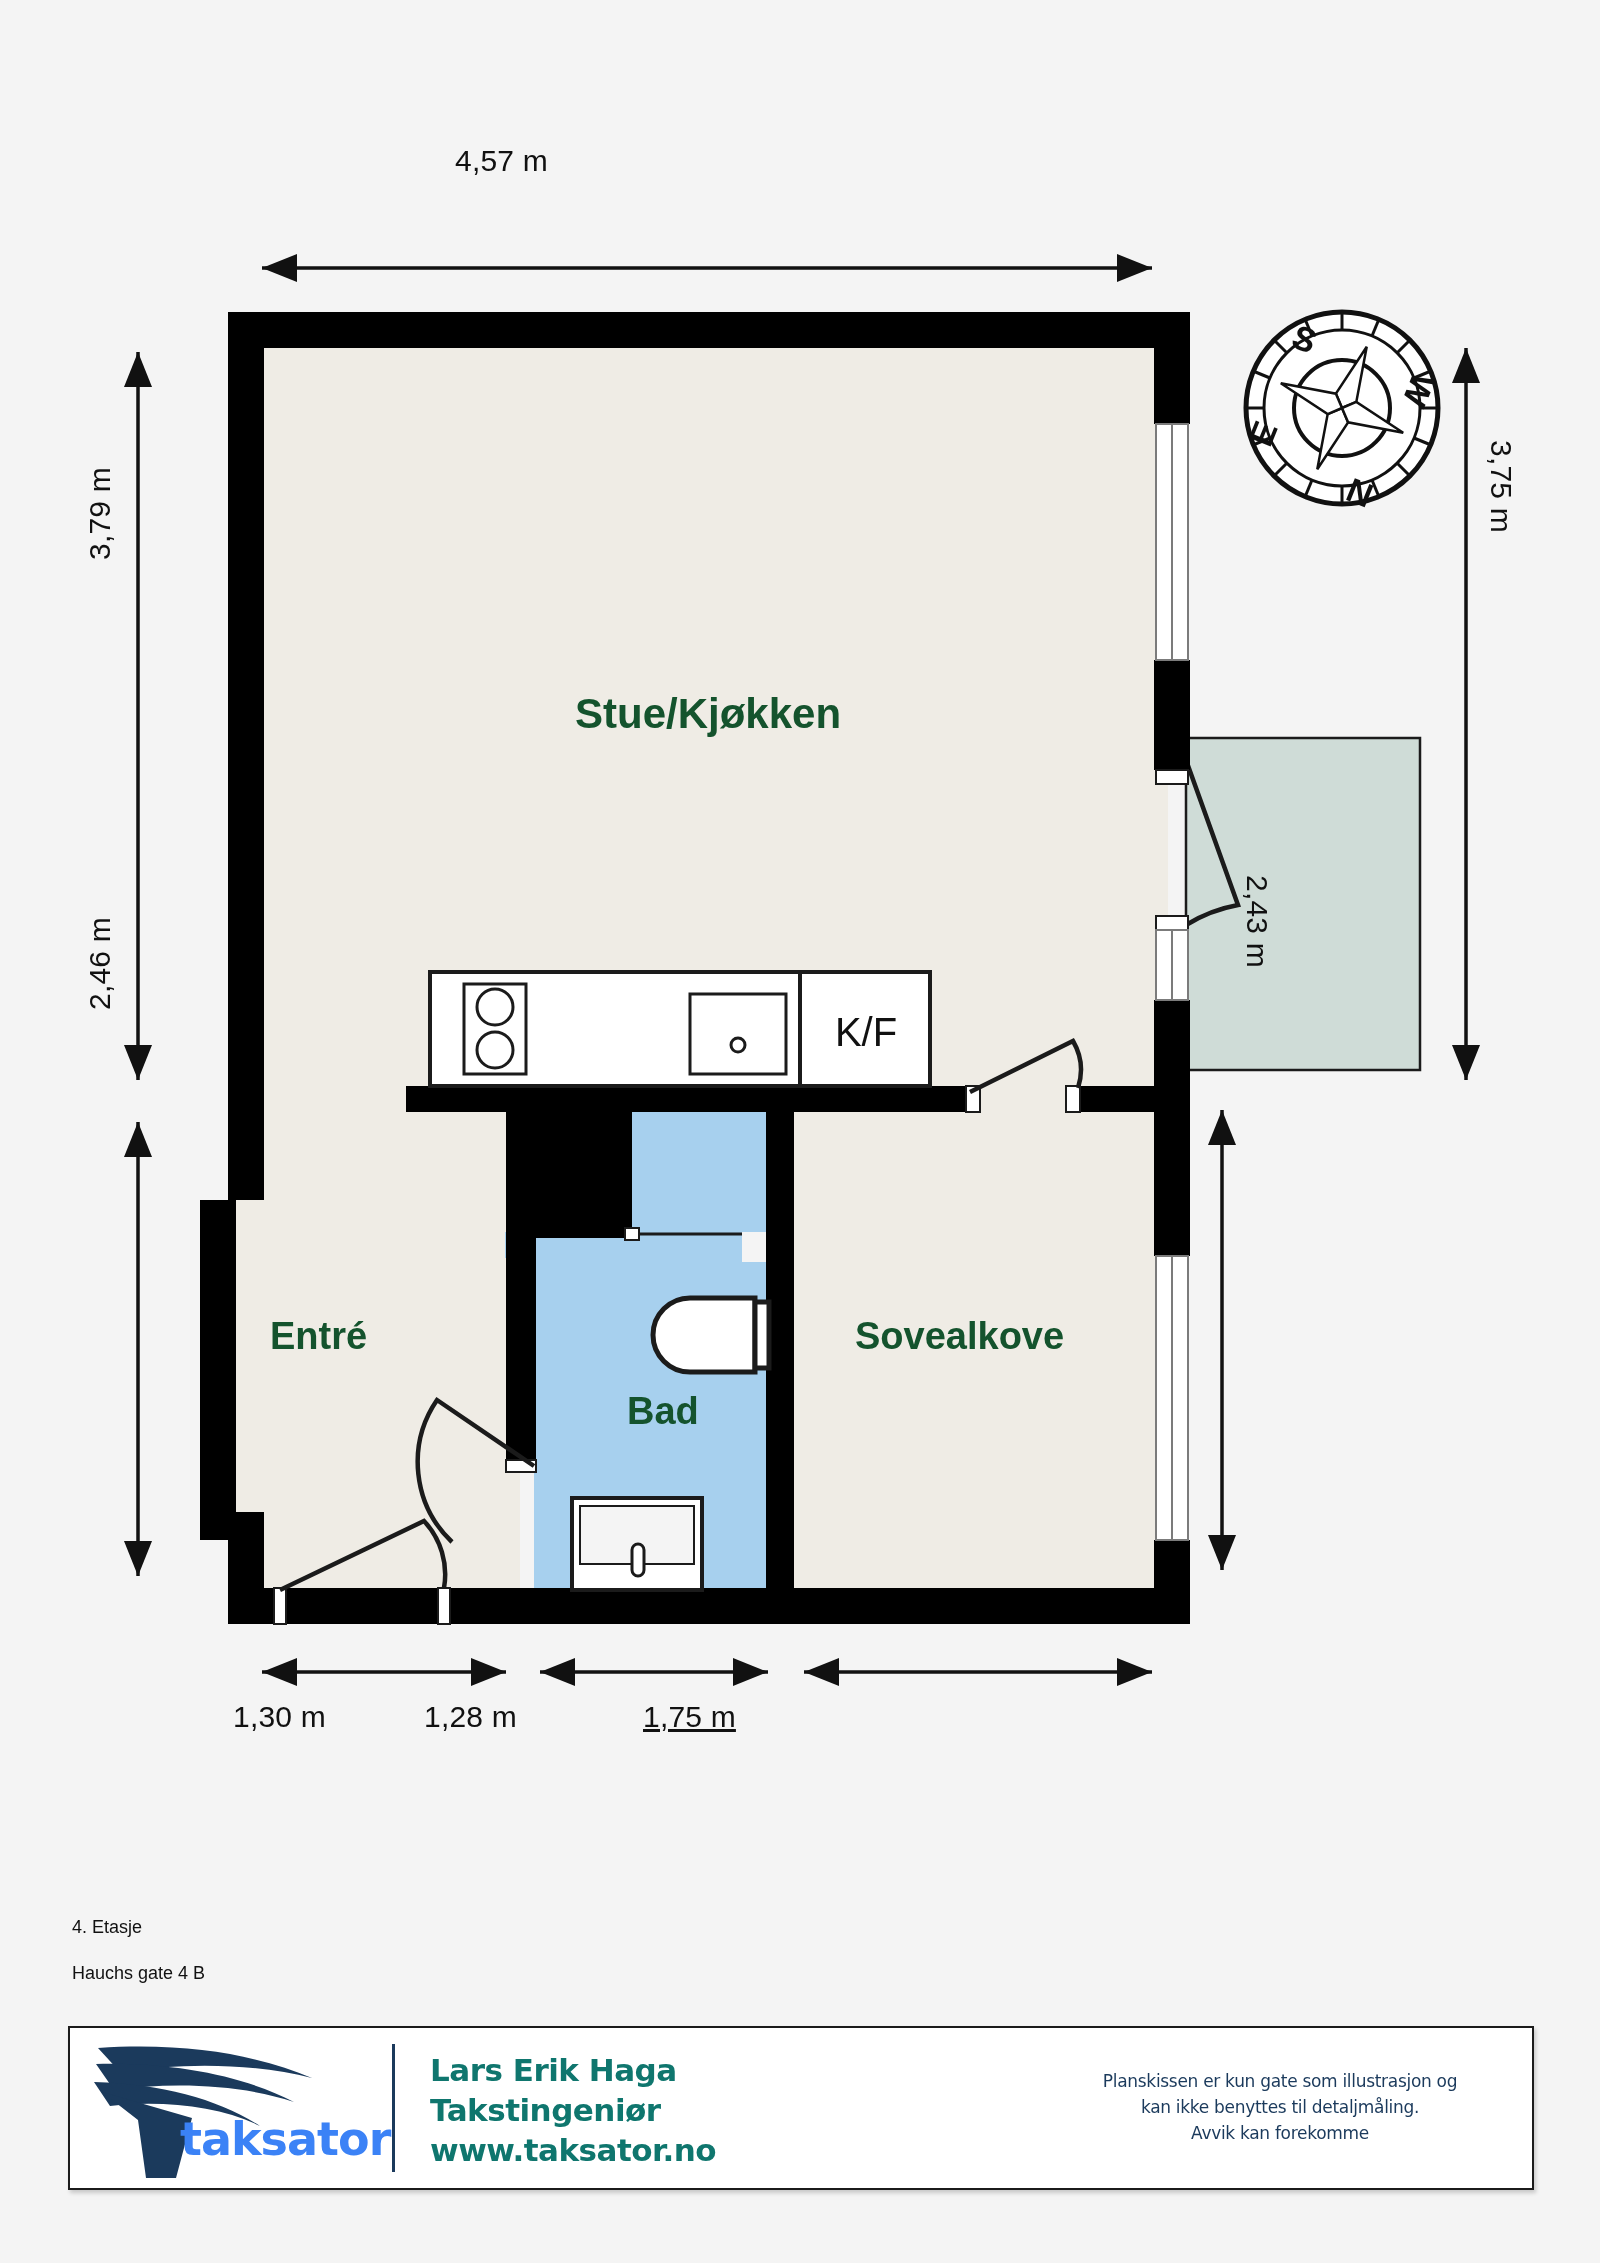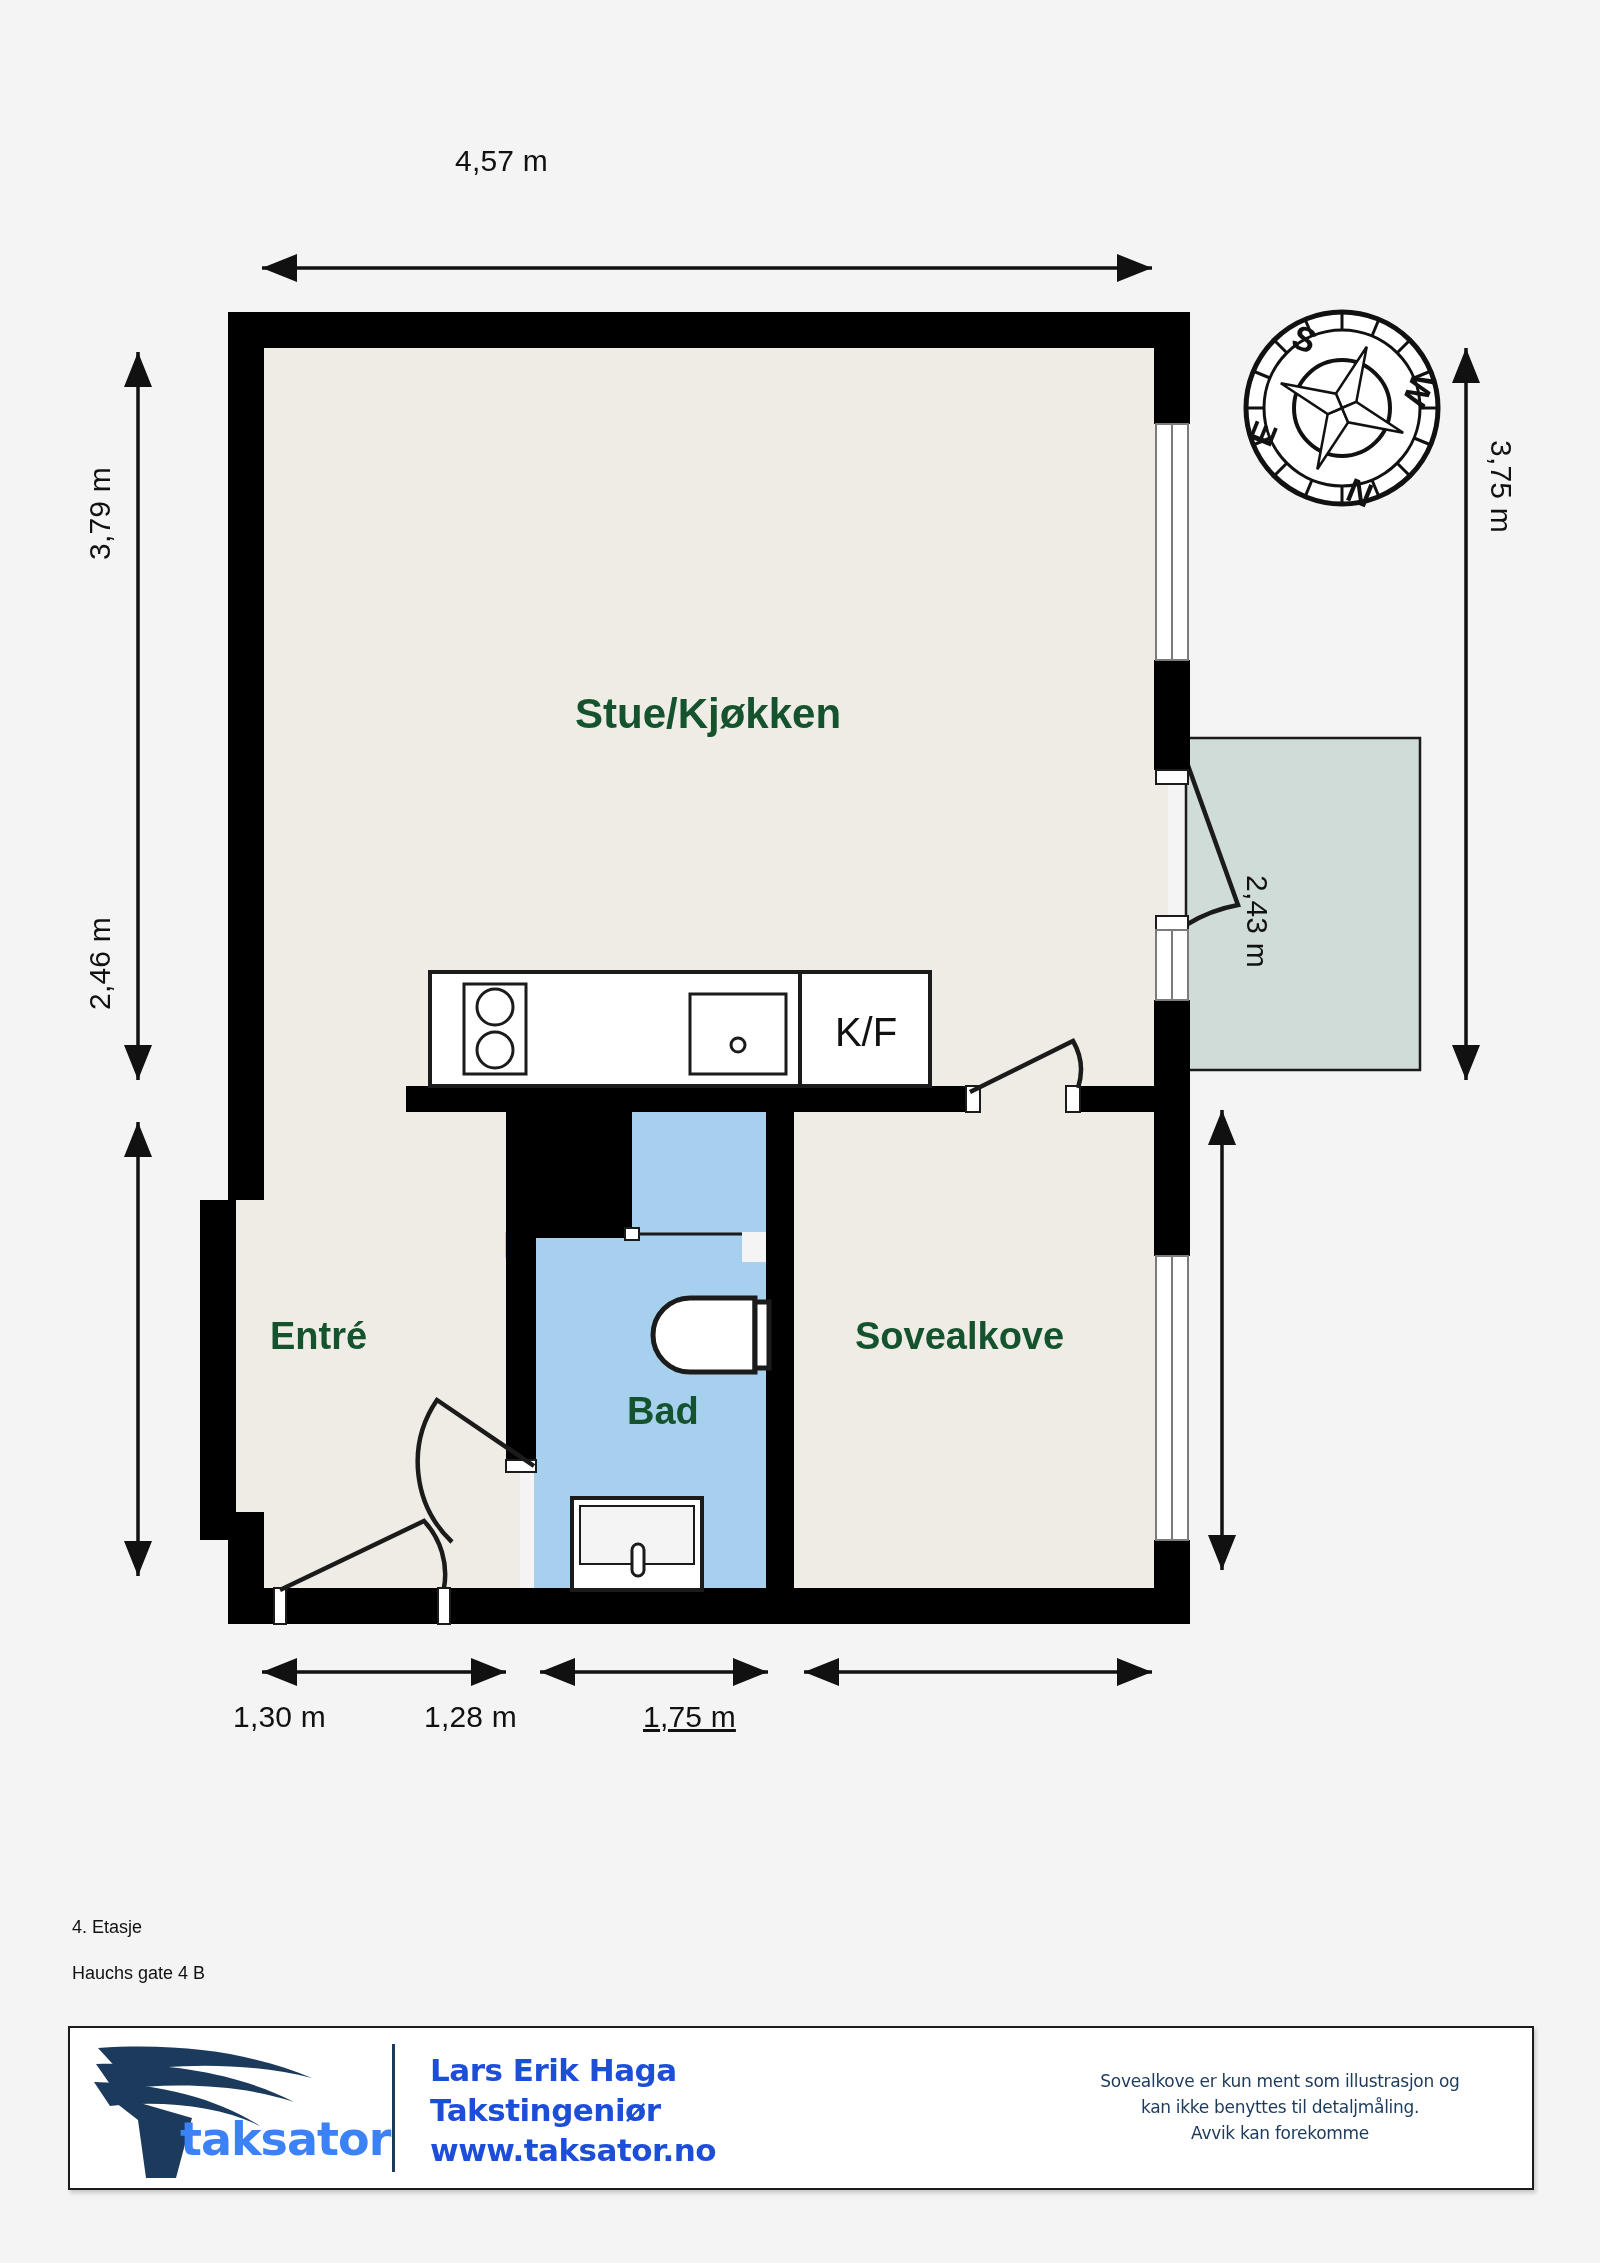--- a/index.html
+++ b/index.html
@@ -23,21 +23,21 @@
     position:absolute;color:#14532d;white-space:nowrap;font-weight:700;
   }
 
   
   .meta{position:absolute;color:#111;font-size:18px;}
   .cardbox{
     position:absolute;background:#fff;border:2px solid #1b1b1b;
     box-shadow:2px 3px 4px rgba(0,0,0,.18);
   }
   .brandname{
-    position:absolute;color:#1d4ed8;font-weight:bold;
+    position:absolute;color:#0f766e;font-weight:bold;
     font-family:"DejaVu Sans",sans-serif;
     font-size:31px;line-height:40px;white-space:nowrap;
     letter-spacing:-0.5px;
   }
   .disclaim{
     position:absolute;color:#1b3a5c;text-align:center;
     font-family:"DejaVu Sans",sans-serif;
     font-size:17px;line-height:26px;width:420px;
     letter-spacing:-0.3px;
   }
@@ -280,18 +280,18 @@
       <path d="M22 58 L112 84 L96 144 L66 144 L58 86 Z" fill="#1b3a5c"></path>
     </svg>
     <div class="logoword" style="left:110px;top:84px;">taksator</div>
 
     <div class="vrule" style="left:322px;top:16px;height:128px;"></div>
 
     <div class="brandname" style="left:360px;top:22px;">Lars Erik Haga</div>
     <div class="brandname" style="left:360px;top:62px;">Takstingeniør</div>
     <div class="brandname" style="left:360px;top:102px;">www.taksator.no</div>
 
-    <div class="disclaim" style="left:1000px;top:40px;">Sovealkove er kun ment som illustrasjon og</div>
+    <div class="disclaim" style="left:1000px;top:40px;">Planskissen er kun gate som illustrasjon og</div>
     <div class="disclaim" style="left:1000px;top:66px;">kan ikke benyttes til detaljmåling.</div>
     <div class="disclaim" style="left:1000px;top:92px;">Avvik kan forekomme</div>
   </div>
 
 </div>
 
 </body></html>

